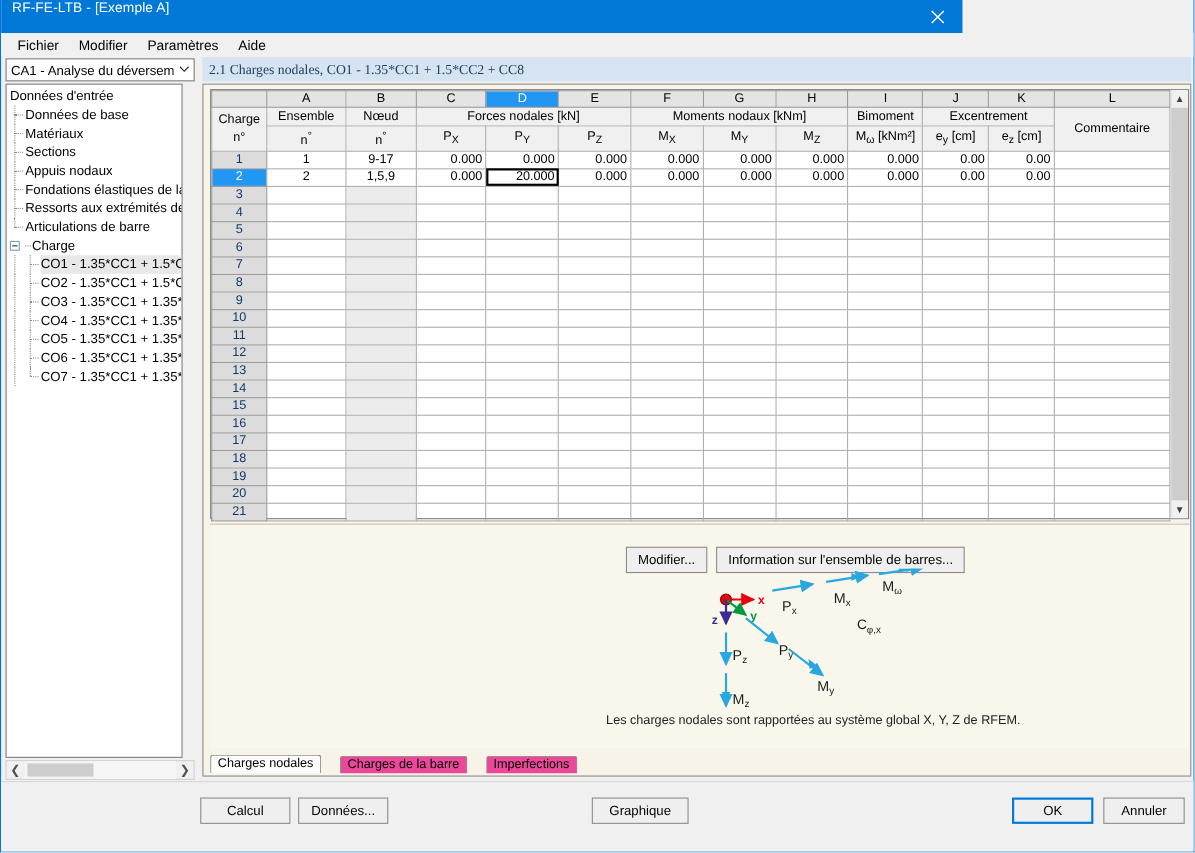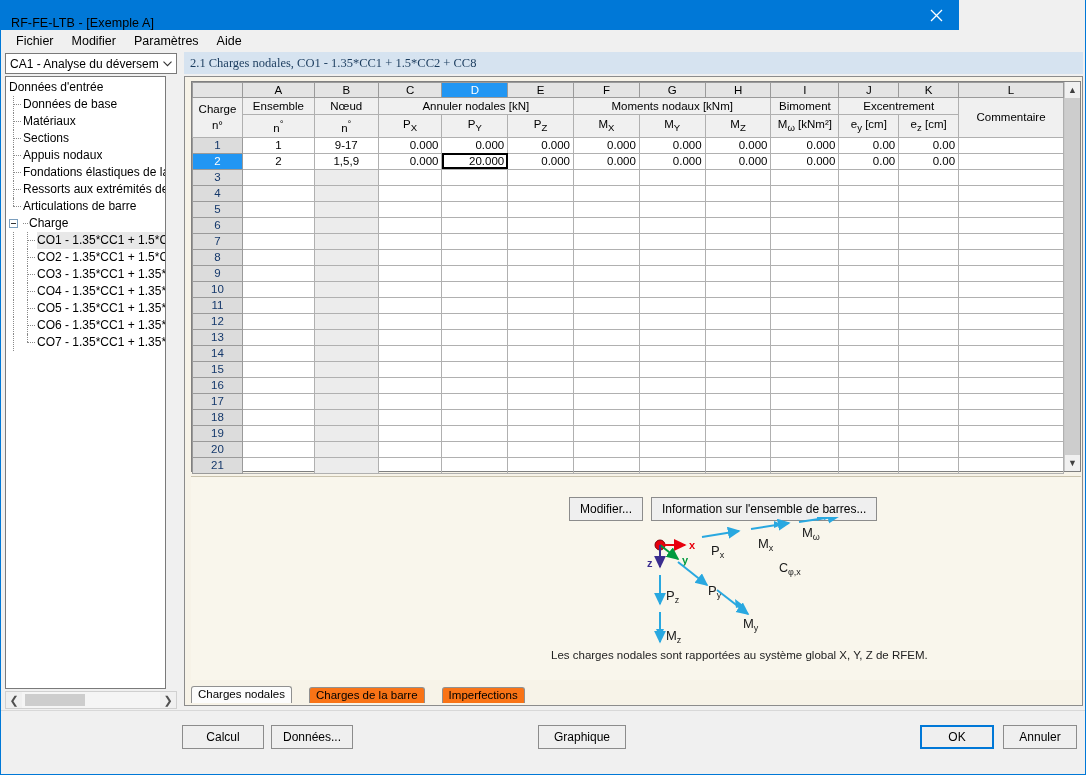--- a/index.html
+++ b/index.html
@@ -15,23 +15,23 @@
     position: relative;
     width: 1086px; height: 775px;
     background: #f0f0f0;
     border: 1px solid #0078d7;
     border-top: none;
     overflow: hidden;
   }
 
   
   .titlebar {
-    position: absolute; left: 0; top: 0; width: 958px; height: 30px;
-    background: #0078d7; color: #000000;
-    display: flex; align-items: flex-end;
+    position: absolute; left: 0; top: 0; width: 874px; height: 30px;
+    background: #0078d7; color: #ffffff;
+    display: flex; align-items: flex-start;
   }
   .titlebar .title {
     padding-left: 10px; font-size: 12.5px; letter-spacing: .1px;
   }
   .titlebar .spacer { flex: 1; }
   .close-btn {
     width: 46px; height: 30px;
     display: flex; align-items: center; justify-content: center;
     color: #fff; font-size: 15px; line-height: 1;
     cursor: default;
@@ -197,21 +197,21 @@
     position: absolute; left: 360px; top: 172px; font-size: 11.5px; color: #222;
   }
 
   
   .tabs {
     position: absolute; left: 190px; top: 685px; height: 18px;
     display: flex; align-items: flex-end; gap: 17px;
   }
   .tab {
     border: 1px solid #909090; border-bottom: none;
-    background: #f97316; font-size: 11.5px; padding: 1px 6px 2px 6px;
+    background: #ec4899; font-size: 11.5px; padding: 1px 6px 2px 6px;
     border-radius: 3px 3px 0 0; cursor: default;
   }
   .tab.active { background: #fcfcfc; padding-bottom: 3px; }
 
   
   .footer {
     position: absolute; left: 0; top: 710px; width: 1086px; height: 65px;
     background: #f0f0f0; border-top: 1px solid #d8d8d8;
   }
   .fbtn {
@@ -406,21 +406,21 @@
           <th class="colhdr">K</th>
           <th class="colhdr">L</th>
         </tr>
         <tr>
           <th class="grouphdr" rowspan="2" style="vertical-align:middle">
             <div>Charge</div>
             <div>n°</div>
           </th>
           <th class="grouphdr">Ensemble</th>
           <th class="grouphdr">Nœud</th>
-          <th class="grouphdr" colspan="3">Annuler nodales  [kN]</th>
+          <th class="grouphdr" colspan="3">Forces nodales  [kN]</th>
           <th class="grouphdr" colspan="3">Moments nodaux  [kNm]</th>
           <th class="grouphdr">Bimoment</th>
           <th class="grouphdr" colspan="2">Excentrement</th>
           <th class="grouphdr" rowspan="2" style="vertical-align:middle">Commentaire</th>
         </tr>
         <tr>
           <th class="subhdr"><span>n</span><sup>°</sup></th>
           <th class="subhdr"><span>n</span><sup>°</sup></th>
           <th class="subhdr"><span>P</span><sub>X</sub></th>
           <th class="subhdr"><span>P</span><sub>Y</sub></th>

